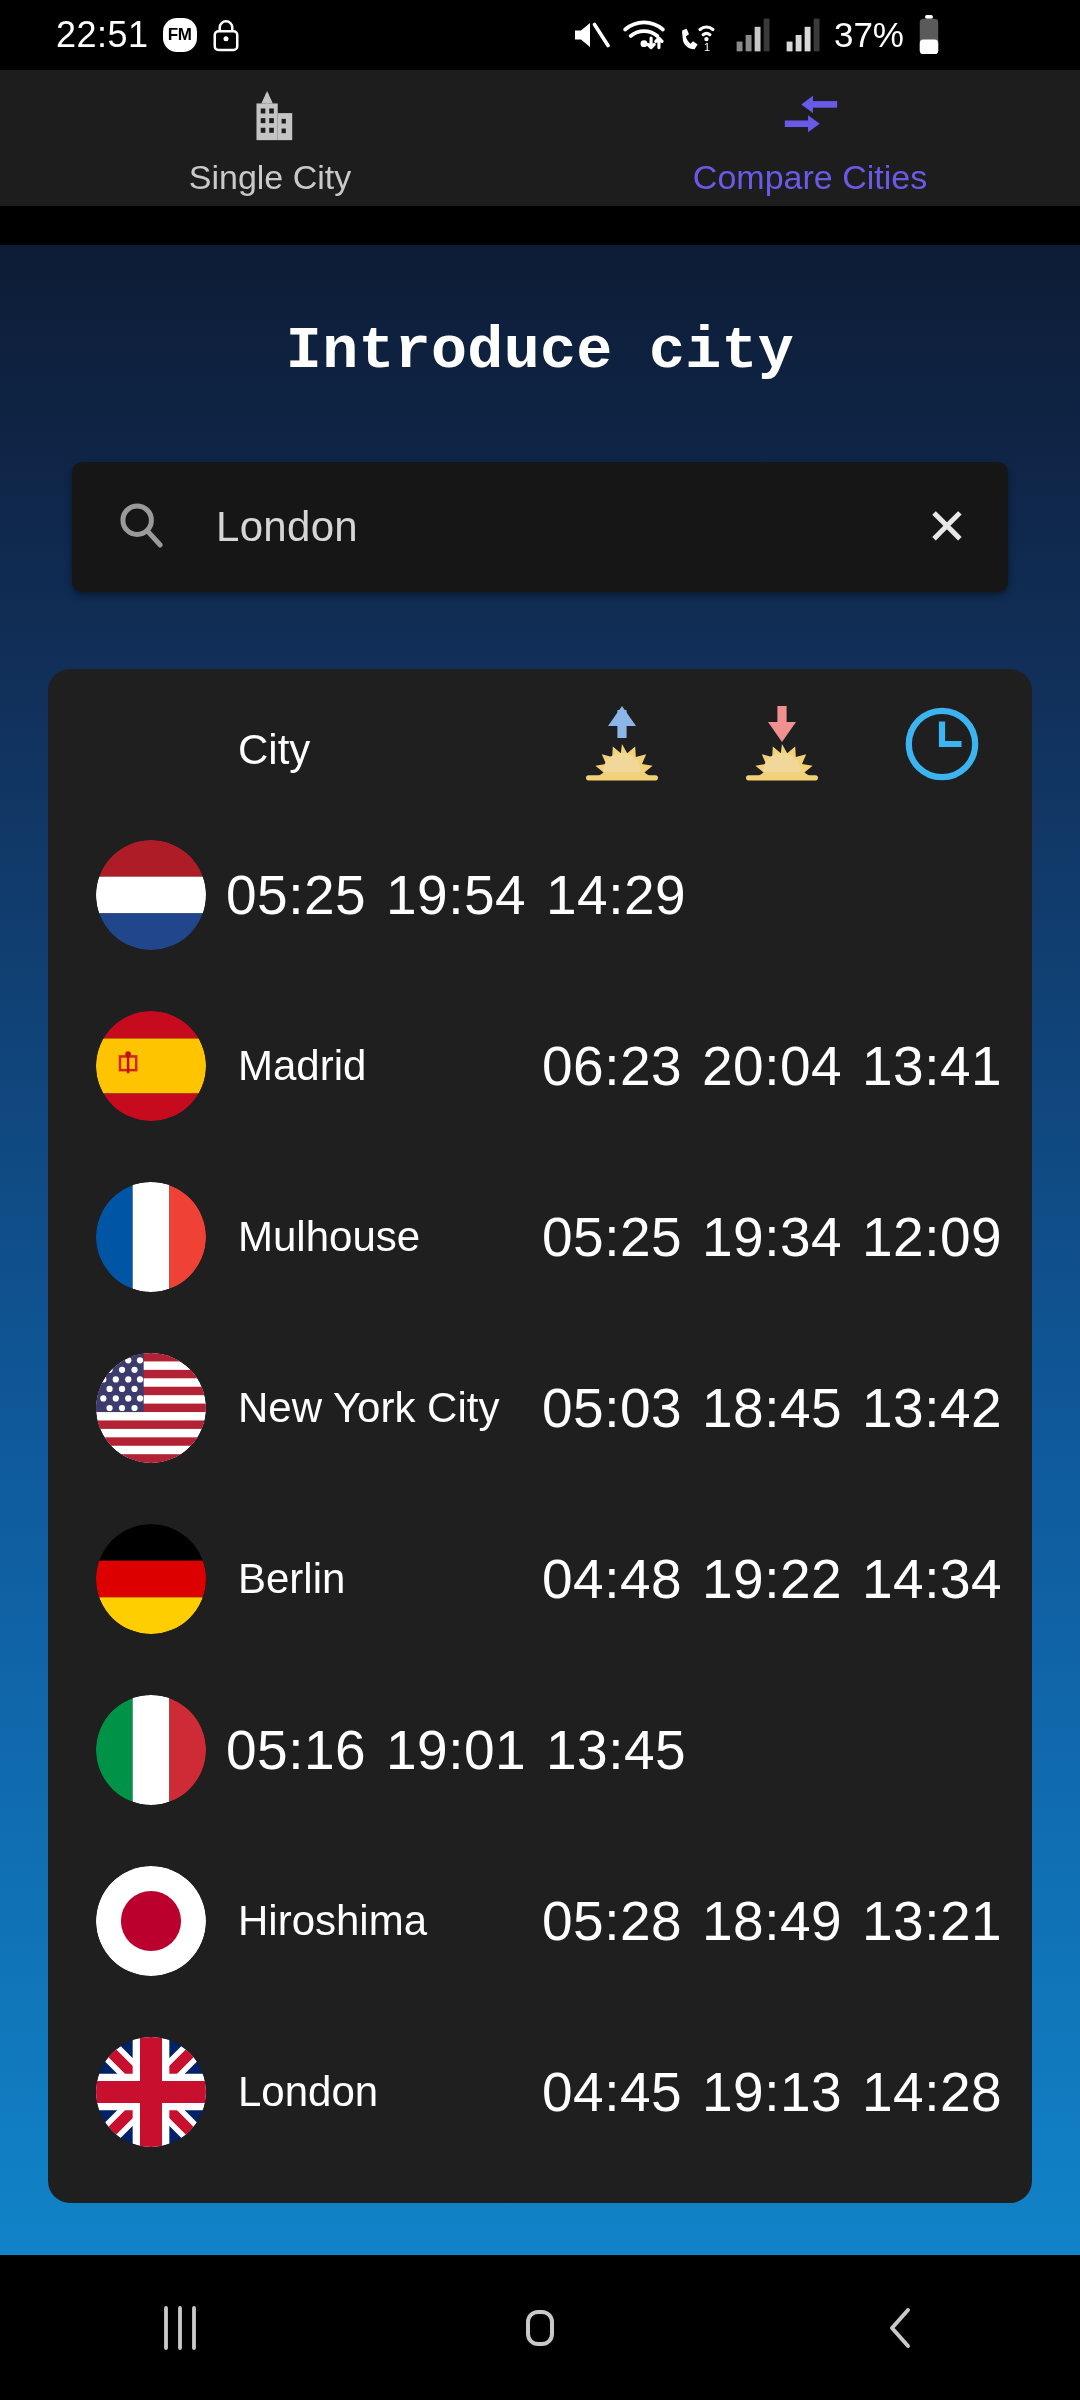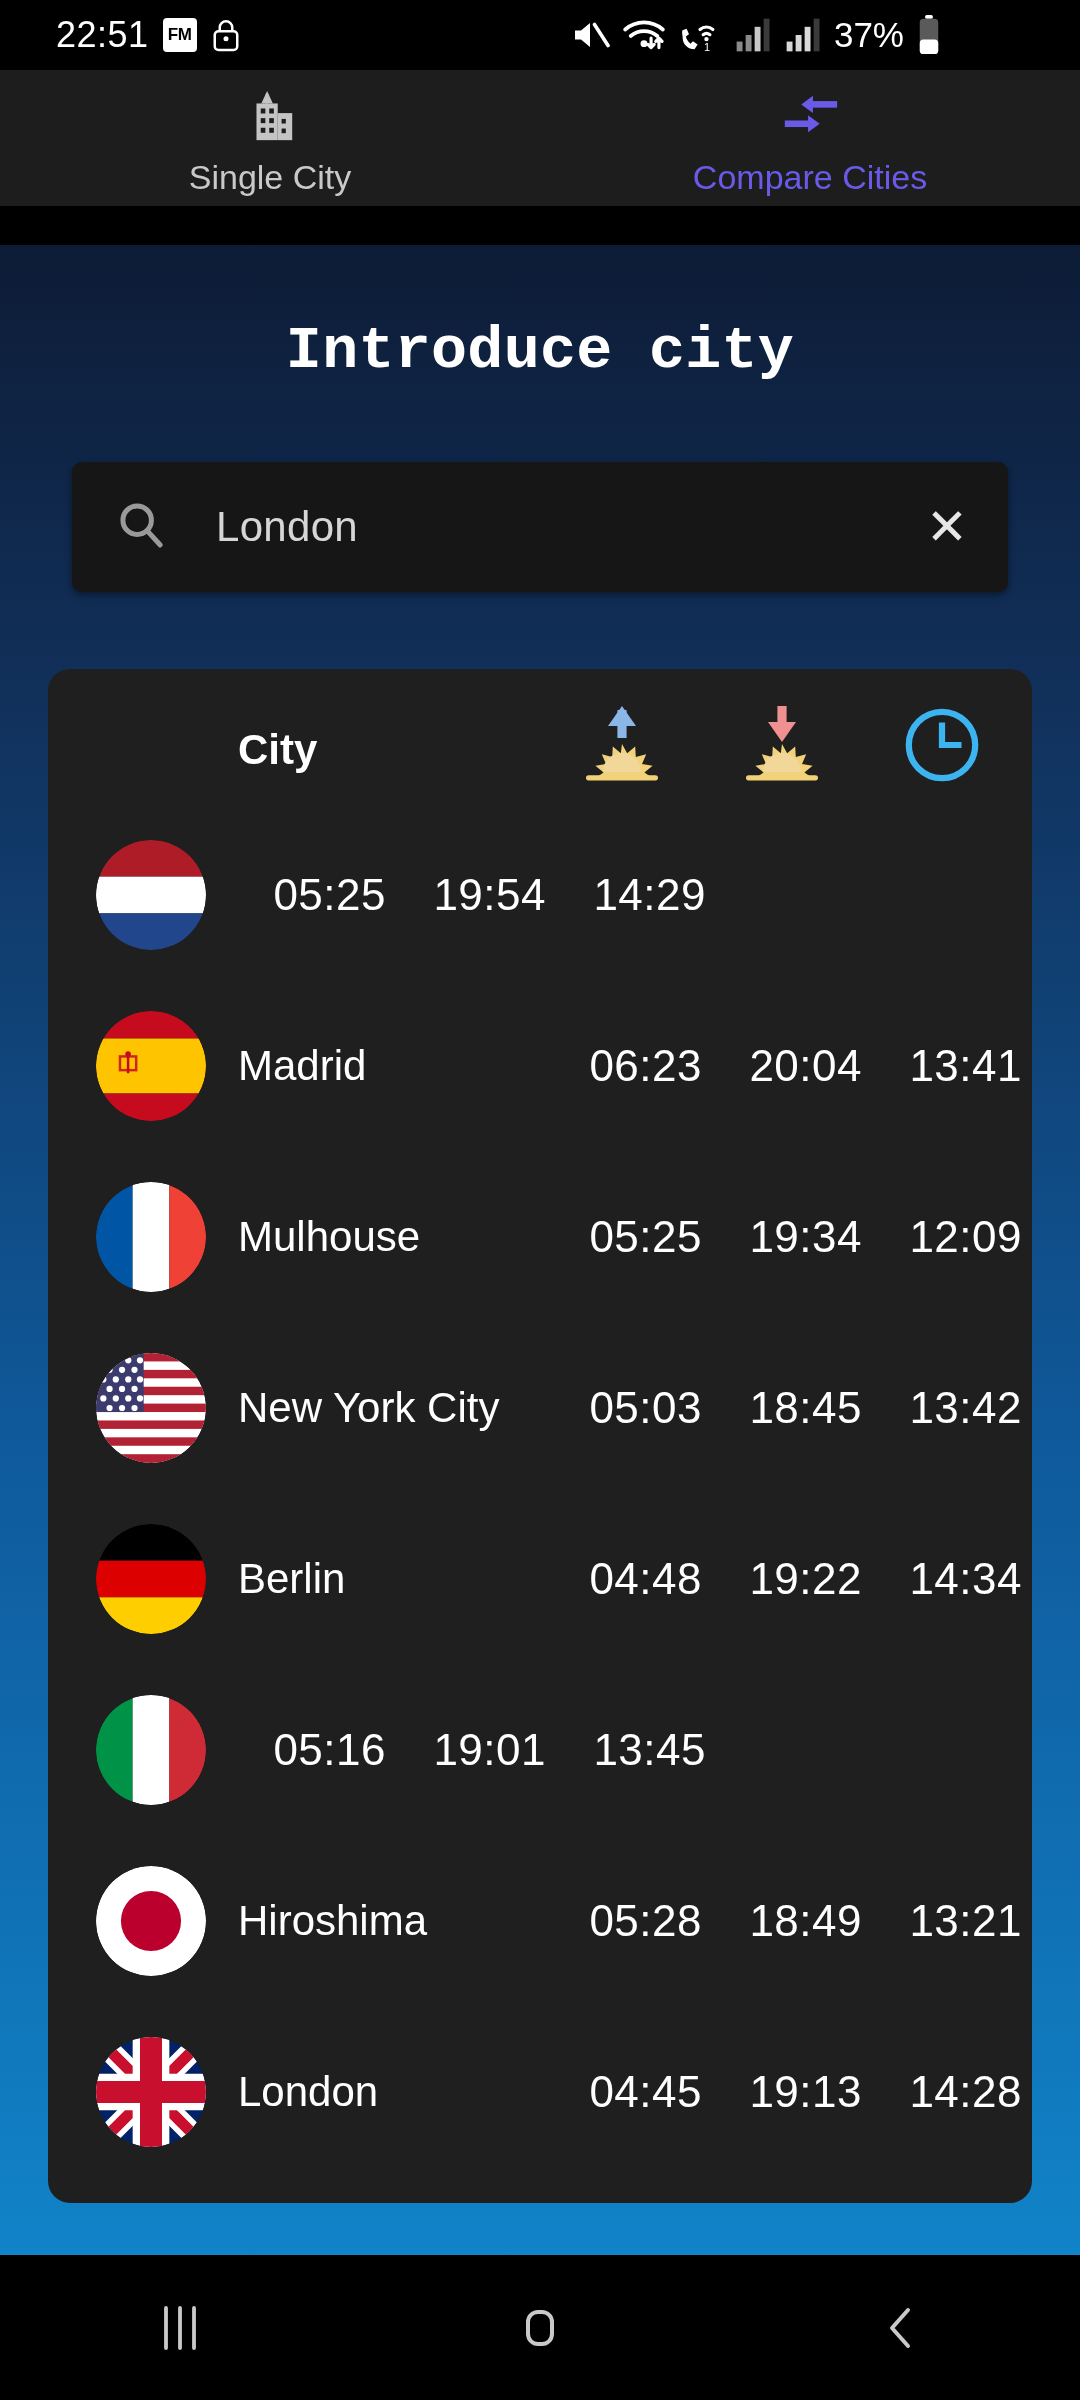--- a/index.html
+++ b/index.html
@@ -13,21 +13,21 @@
 
   
   .statusbar{
     position:absolute; left:0; top:0; width:968px; height:70px;
     background:#000; display:flex; align-items:center;
     padding:0 26px 0 56px; color:#fff;
   }
   .sb-left{ display:flex; align-items:center; gap:14px; }
   .sb-time{ font-size:36px; letter-spacing:0.5px; font-weight:400; }
   .sb-fm{
-    width:34px;height:34px;border-radius:4px;background:#fff;color:#000;
+    width:34px;height:34px;border-radius:14px;background:#fff;color:#000;
     font-size:17px;font-weight:bold;display:flex;align-items:center;justify-content:center;
     letter-spacing:-0.5px;
   }
   .sb-right{ margin-left:auto; display:flex; align-items:center; gap:12px; }
   .sb-batt-txt{ font-size:35px; letter-spacing:0px; }
   .ico{ display:block; }
 
   
   .tabbar{
     position:absolute; left:0; top:70px; width:1080px; height:136px;
@@ -76,23 +76,23 @@
   .row{
     display:flex; align-items:center; min-height:171px; padding:0 10px 0 28px;
   }
   .row.head{ min-height:118px; }
   .cell-flag{ width:150px; display:flex; justify-content:center; align-items:center; }
   .flag{
     width:110px; height:110px; border-radius:50%; overflow:hidden;
     position:relative; display:block;
   }
   .cell-city{ flex:1; color:#fff; font-size:42px; line-height:1.08; padding-left:12px; }
-  .head .cell-city{ font-weight:bold; font-size:42px; padding-left:12px; }
+  .head .cell-city{ font-weight:normal; font-size:42px; padding-left:12px; }
   .cell-time{
-    width:160px; text-align:right; color:#fff; font-size:44px; letter-spacing:0.5px;
+    width:160px; text-align:left; color:#fff; font-size:55px; letter-spacing:0.5px;
   }
   .head .cell-time{ display:flex; align-items:center; justify-content:center; height:92px; }
 
   
   .sunwrap{ position:relative; width:96px; height:92px; }
 
   
   .navbar{
     position:absolute; left:0; bottom:0; width:1080px; height:145px;
     background:#000; display:flex; align-items:center; justify-content:space-around;

